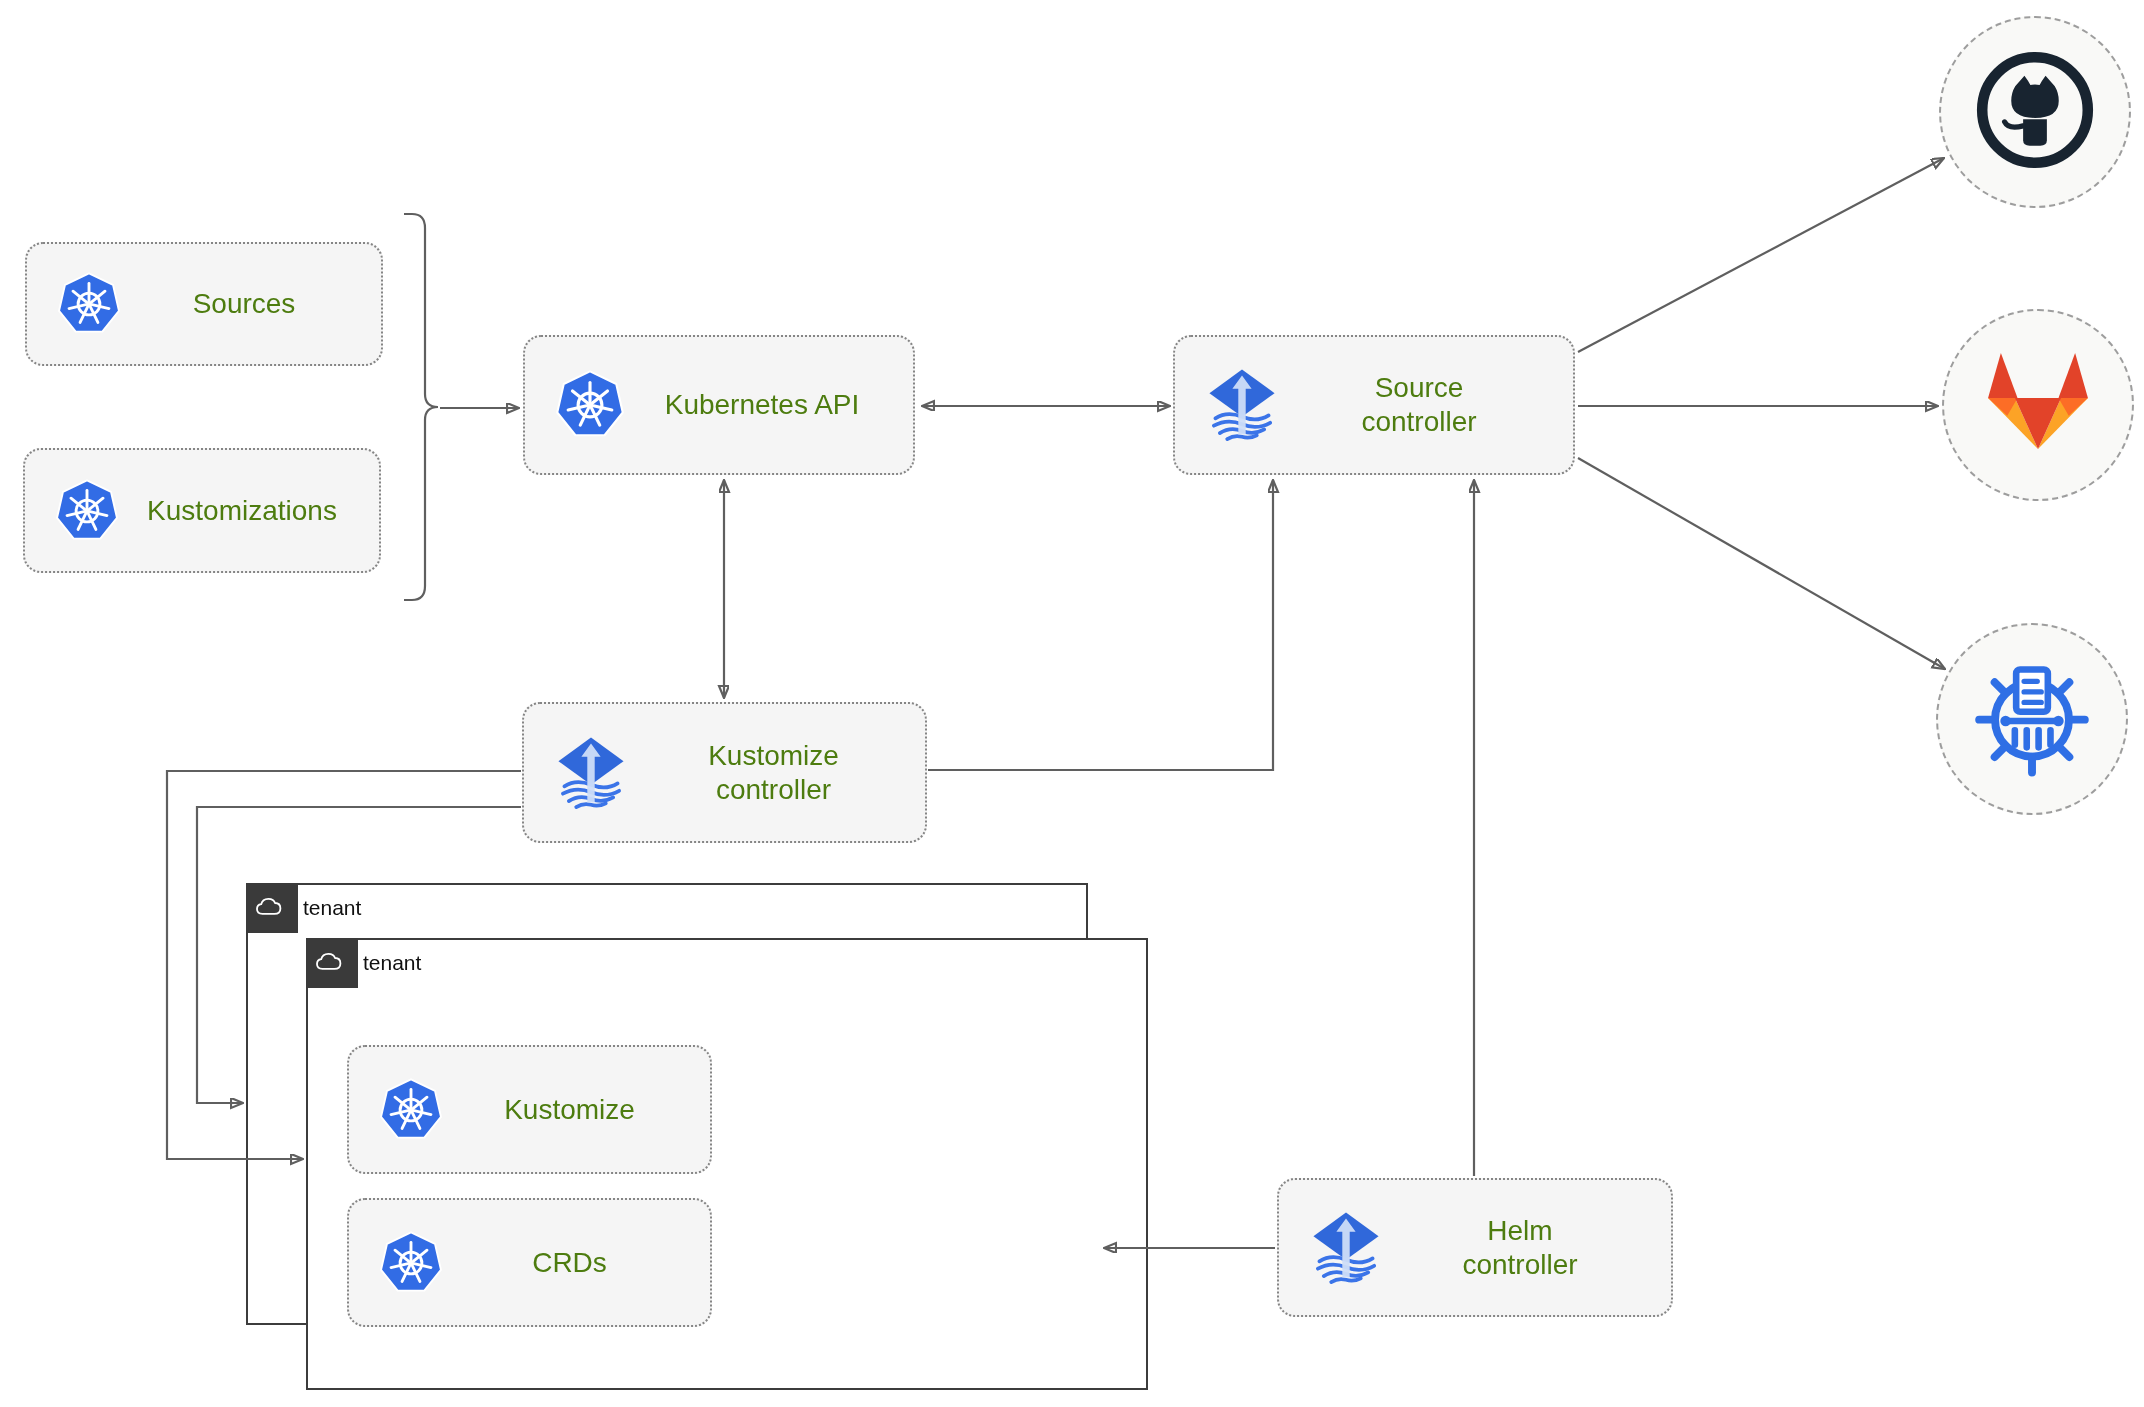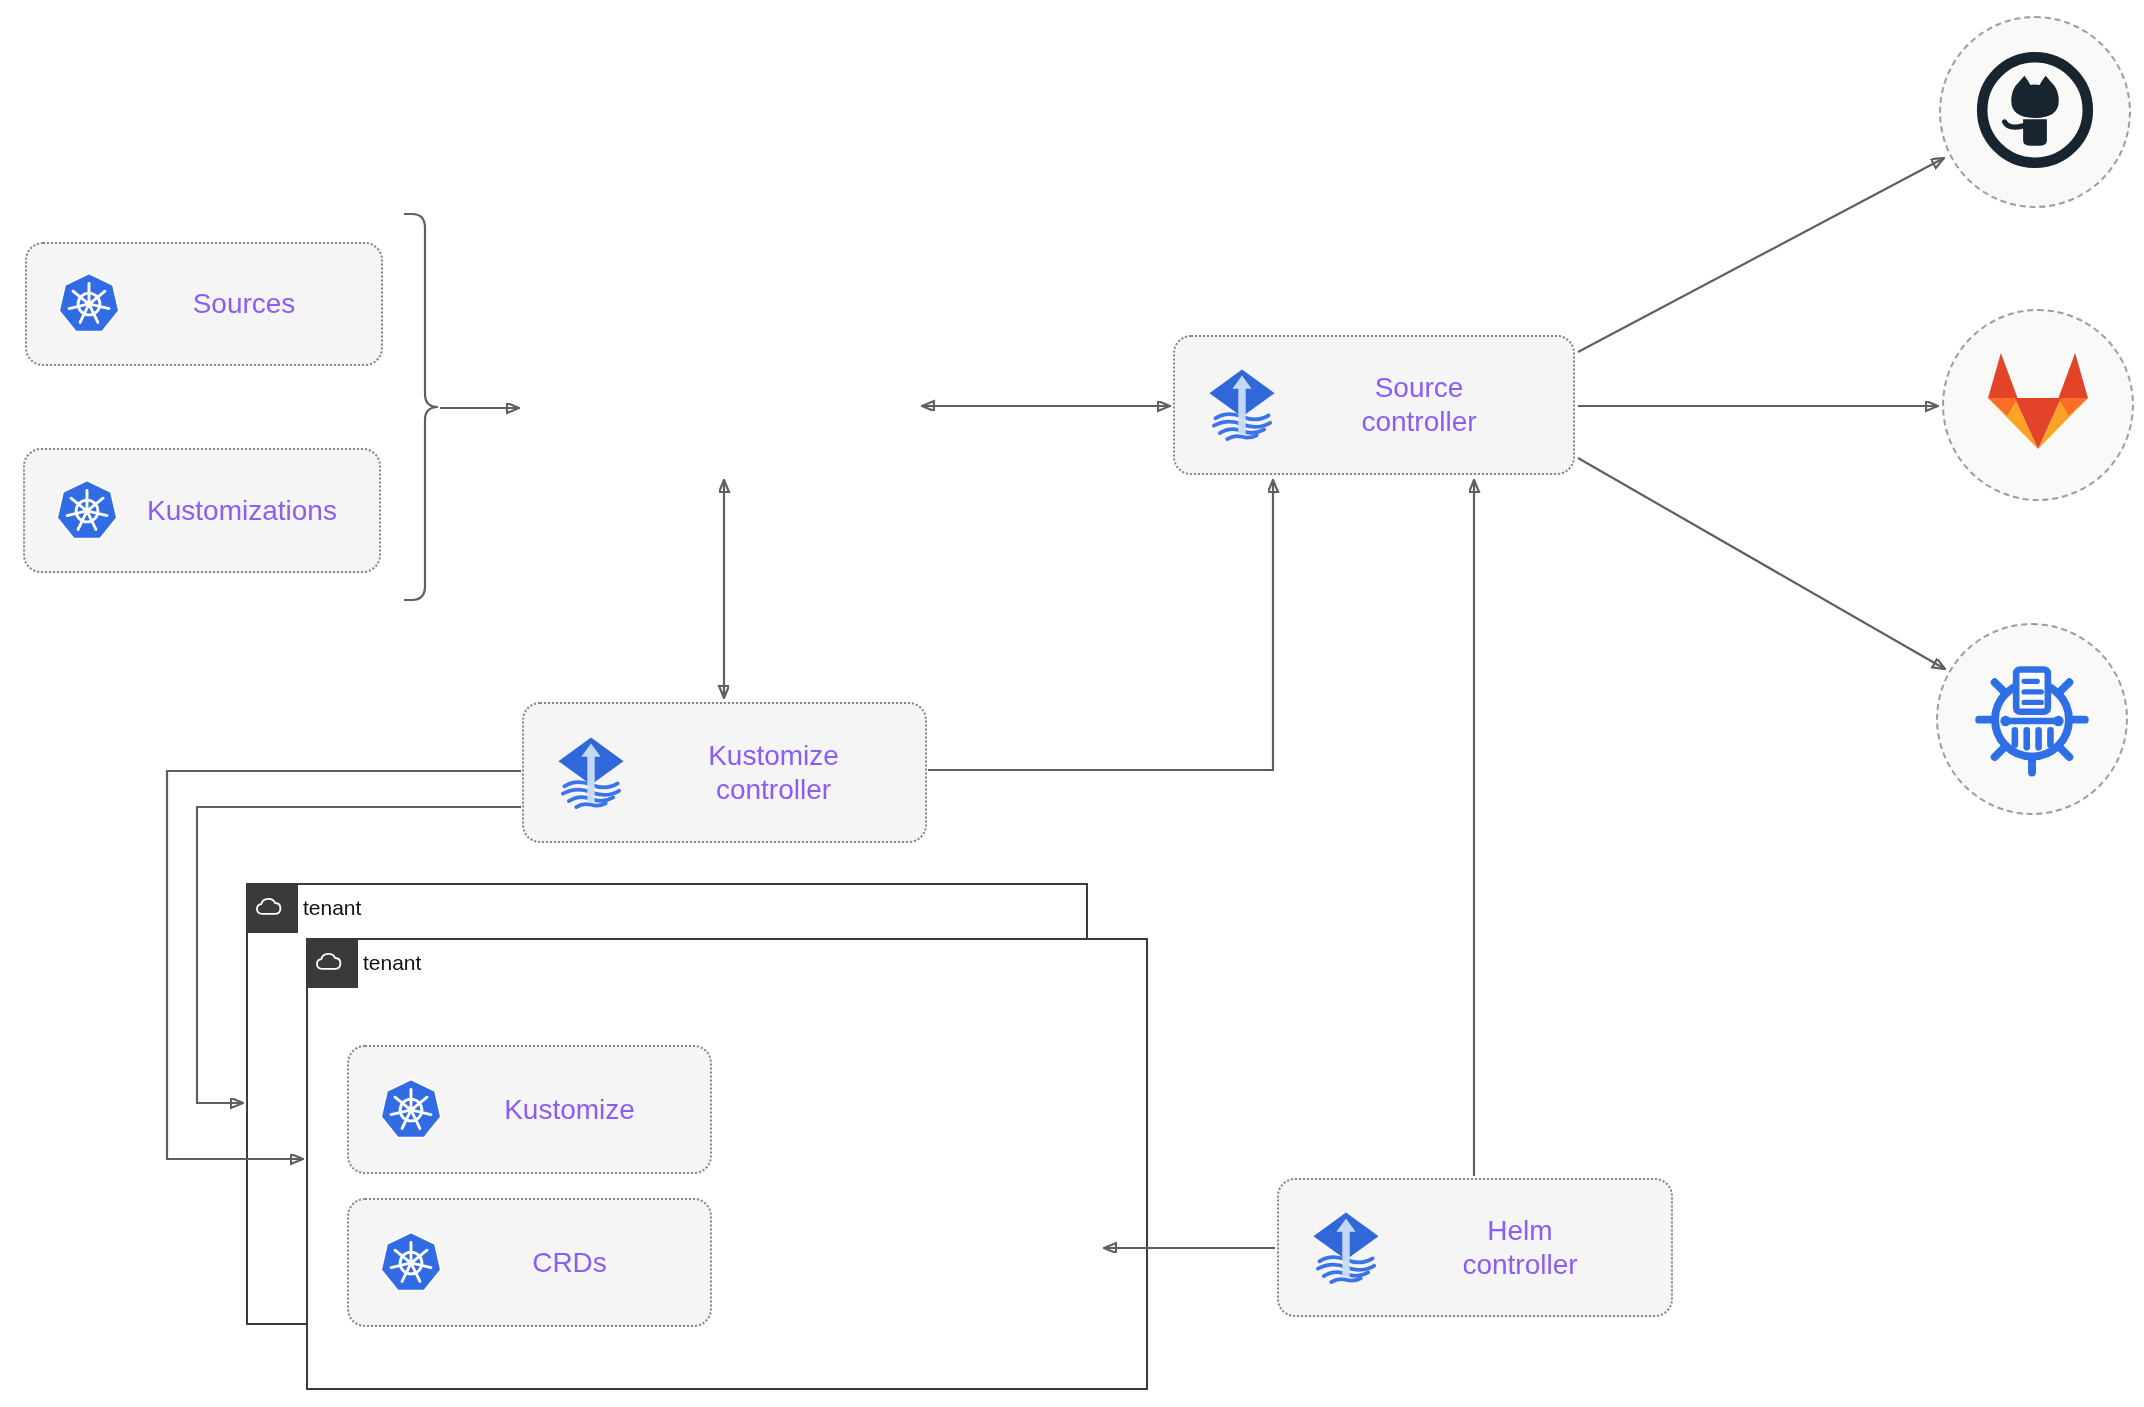--- a/index.html
+++ b/index.html
@@ -4,21 +4,21 @@
 <style>
   html,body{margin:0;padding:0;background:#ffffff;}
   #canvas{position:relative;width:2144px;height:1407px;background:#ffffff;
           font-family:"Liberation Sans",sans-serif;overflow:hidden;}
 
   
   .nbox{position:absolute;background:#f5f5f5;border:2px dotted #858585;border-radius:18px;
         display:flex;align-items:center;box-sizing:border-box;color:#000;}
   .nbox .ic{margin-left:30px;flex:0 0 auto;display:flex;}
   .nbox .lb{flex:1;text-align:center;font-size:28px;line-height:1.2;white-space:pre-line;
-            padding-right:14px;color:#8b5cf6;}
+            padding-right:14px;color:#4d7c0f;}
 
   #n-sources{left:25px;top:242px;width:358px;height:124px;}
   #n-kustomizations{left:23px;top:448px;width:358px;height:125px;align-items:center;}
   #n-k8s-api{left:523px;top:335px;width:392px;height:140px;}
   #n-source-ctrl{left:1173px;top:335px;width:402px;height:140px;}
   #n-kustomize-ctrl{left:522px;top:702px;width:405px;height:141px;gap:8px;}
   #n-helm-ctrl{left:1277px;top:1178px;width:396px;height:139px;}
 
   
   .tenant{position:absolute;background:#ffffff;border:2px solid #3c3c3c;box-sizing:border-box;}
@@ -149,20 +149,28 @@
 
   <div class="nbox" id="n-kustomizations">
     <span class="ic">
       <svg width="64" height="64">
           <use href="#ic-k8s"></use>
         </svg>
       </span>
     <span class="lb">Kustomizations</span>
   </div>
 
+  <div class="nbox" id="n-k8s-api">
+    <span class="ic">
+      <svg width="70" height="70">
+          <use href="#ic-k8s"></use>
+        </svg>
+      </span>
+    <span class="lb">Kubernetes API</span>
+  </div>
 
   <div class="nbox" id="n-source-ctrl">
     <span class="ic">
       <svg width="74" height="74">
           <use href="#ic-flux"></use>
         </svg>
       </span>
     <span class="lb">Source
 controller</span>
   </div>

